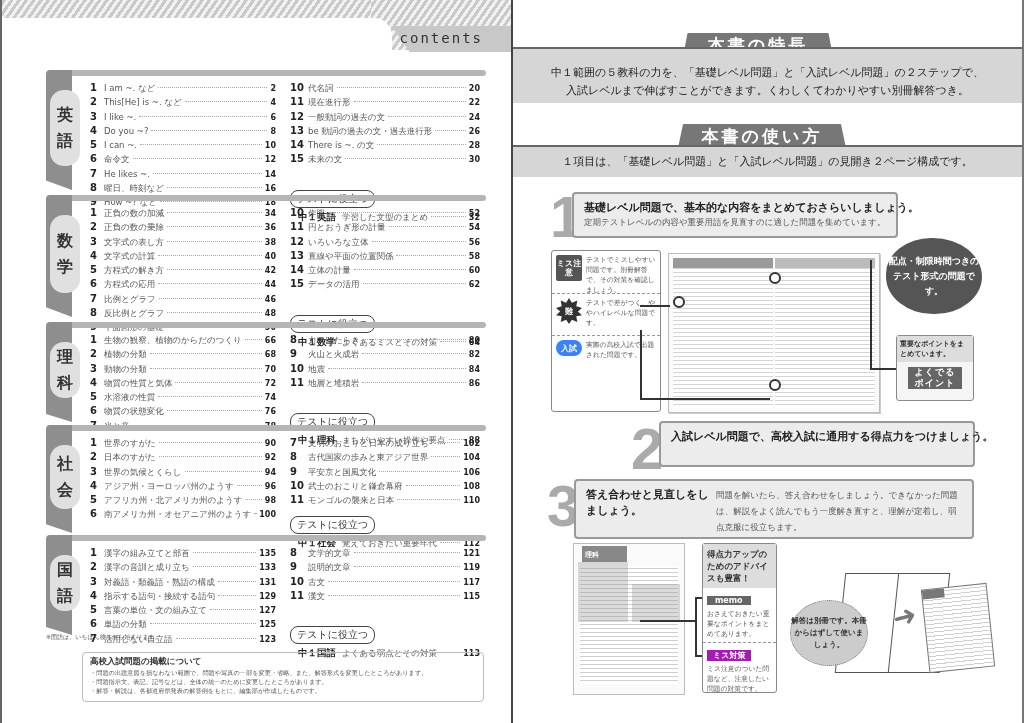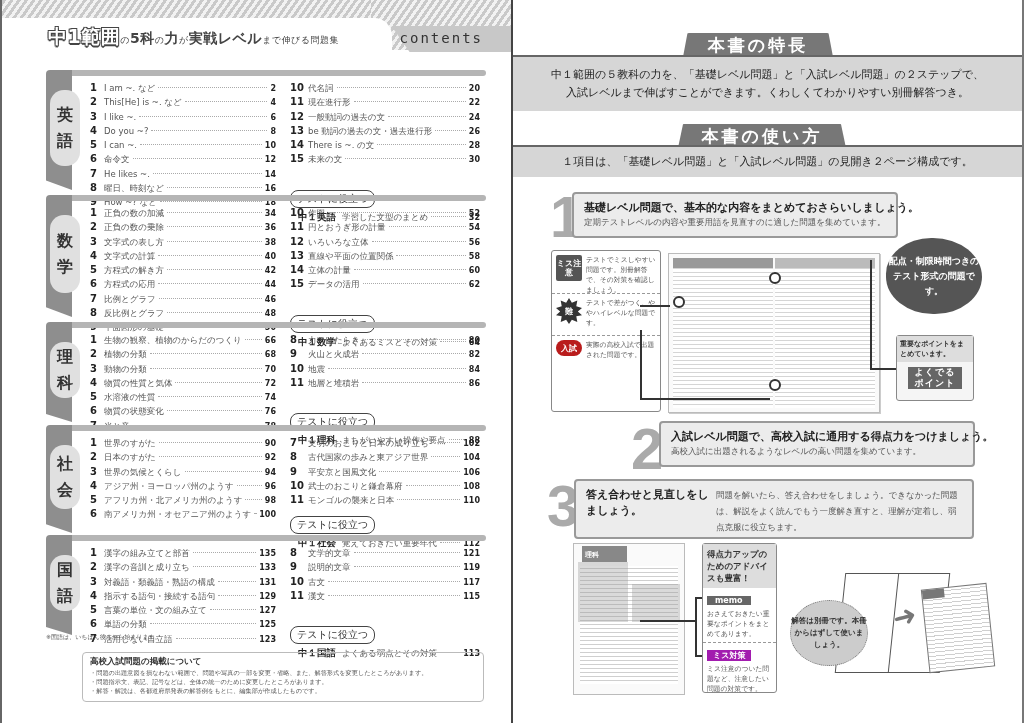--- a/index.html
+++ b/index.html
@@ -60,21 +60,21 @@
   .step3-box .h { width: 130px; white-space: normal; line-height: 16px; }
   .step3-box .s { flex: 1; white-space: normal; line-height: 16px; margin-top: 0; }
 
   .icon-panel { position: absolute; left: 551px; top: 250px; width: 110px; height: 162px; border: 1px solid #888; border-radius: 3px; background: #fff; }
   .icon-panel .ip-head { background: #ddd; font-size: 7.5px; font-weight: bold; color: #333; padding: 4px 5px; line-height: 11px; }
   .ip-row { display: flex; padding: 4px; border-top: 1px dashed #999; height: 42px; }
   .ip-row:first-of-type { border-top: none; }
   .ip-icon { width: 26px; height: 26px; margin-right: 4px; flex-shrink: 0; display: flex; align-items: center; justify-content: center; color: #fff; font-weight: bold; font-size: 8px; line-height: 9px; text-align: center; }
   .ip-icon.miss { background: #555; border-radius: 2px; }
   .ip-icon.hard { background: #333; clip-path: polygon(50% 0, 61% 18%, 82% 10%, 78% 32%, 100% 38%, 84% 52%, 100% 66%, 78% 70%, 82% 92%, 61% 84%, 50% 100%, 39% 84%, 18% 92%, 22% 70%, 0 66%, 16% 52%, 0 38%, 22% 32%, 18% 10%, 39% 18%); }
-  .ip-icon.exam { background: #b91c1c; border-radius: 10px; height: 16px; width: 26px; }
+  .ip-icon.exam { background: #3b82f6; border-radius: 10px; height: 16px; width: 26px; }
   .ip-text { font-size: 6.8px; color: #555; line-height: 10px; }
 
   .spread { position: absolute; left: 668px; top: 253px; width: 212px; height: 160px; background: #fafafa; border: 1px solid #bbb; box-shadow: 1px 1px 0 #ccc; }
   .spread .pg-left, .spread .pg-right { position: absolute; top: 4px; bottom: 4px; width: 100px;
     background: repeating-linear-gradient(0deg, #fff 0 3px, #d5d5d5 3px 4px); }
   .spread .pg-left { left: 4px; }
   .spread .pg-right { right: 4px; }
   .spread .pg-head { position: absolute; left: 0; right: 0; top: 0; height: 10px; background: #999; }
   .spread .circ { position: absolute; width: 12px; height: 12px; border: 2px solid #333; border-radius: 50%; background: #fff; }
   .line { position: absolute; background: #333; }
@@ -103,23 +103,20 @@
   .booklet { position: absolute; left: 925px; top: 586px; width: 66px; height: 84px; background: repeating-linear-gradient(0deg, #fff 0 3px, #cfcfcf 3px 4px); border: 1px solid #777; transform: rotate(-6deg); }
   .booklet .bh { background: #777; height: 9px; width: 22px; }
 </style>
 </head>
 <body>
 
 <div class="left-page">
   <div class="hatch"></div>
   <div class="hatch-right"></div>
   <div class="title-area"></div>
-  <div class="book-title">
-    <span class="big">中1範囲</span><span class="small">の</span><span class="mid">5科</span><span class="small">の</span><span class="mid">力</span><span class="small">が</span><span class="mid">実戦レベル</span><span class="small">まで伸びる問題集</span>
-  </div>
   <div class="contents-tab"></div>
   <div class="contents-label">contents</div>
 
   <div id="sections">
       <div class="section" style="top: 70px; height: 120px;">
         <div class="topbar"></div>
         <div class="tab"></div>
         <div class="tab-inner">
           <span>英</span>
           <span>語</span>
@@ -557,40 +554,39 @@
   <div class="notice">
     <div class="nt">高校入試問題の掲載について</div>
     <div class="nl">・問題の出題意図を損なわない範囲で、問題や写真の一部を変更・省略、また、解答形式を変更したところがあります。</div>
     <div class="nl">・問題指示文、表記、記号などは、全体の統一のために変更したところがあります。</div>
     <div class="nl">・解答・解説は、各都道府県発表の解答例をもとに、編集部が作成したものです。</div>
   </div>
 </div>
 
 <div class="right-page">
   <div class="hdr-tab" style="left:170px; top:33px; width:150px;">本書の特長</div>
-  <div class="band" style="top:55px; height:56px; padding-top:9px;">
+  <div class="band" style="top:47px; height:56px; padding-top:15px;">
     <div>中１範囲の５教科の力を、「基礎レベル問題」と「入試レベル問題」の２ステップで、</div>
     <div>入試レベルまで伸ばすことができます。くわしくてわかりやすい別冊解答つき。</div>
   </div>
 
   <div class="hdr-tab" style="left:165px; top:124px; width:168px;">本書の使い方</div>
   <div class="band" style="top:145px; height:32px; padding-top:6px;">
     <div>１項目は、「基礎レベル問題」と「入試レベル問題」の見開き２ページ構成です。</div>
   </div>
 
   <div class="step-num" style="left:37px; top:188px;">1</div>
   <div class="step-box" style="left:59px; top:192px; width:326px; height:46px;">
     <div class="h">基礎レベル問題で、基本的な内容をまとめておさらいしましょう。</div>
     <div class="s">定期テストレベルの内容や重要用語を見直すのに適した問題を集めています。</div>
   </div>
 
   <div class="step-num" style="left:118px; top:420px;">2</div>
   <div class="step-box" style="left:146px; top:421px; width:316px; height:46px;">
     <div class="h">入試レベル問題で、高校入試に通用する得点力をつけましょう。</div>
-    <div class="s">高校入試に出題されるようなレベルの高い問題を集めています。</div>
   </div>
 
   <div class="step-num" style="left:34px; top:477px;">3</div>
   <div class="step-box step3-box" style="left:61px; top:479px; width:400px; height:60px;">
     <div class="h">答え合わせと見直しをしましょう。</div>
     <div class="s">問題を解いたら、答え合わせをしましょう。できなかった問題は、解説をよく読んでもう一度解き直すと、理解が定着し、弱点克服に役立ちます。</div>
   </div>
 </div>
 
 <div class="icon-panel">

